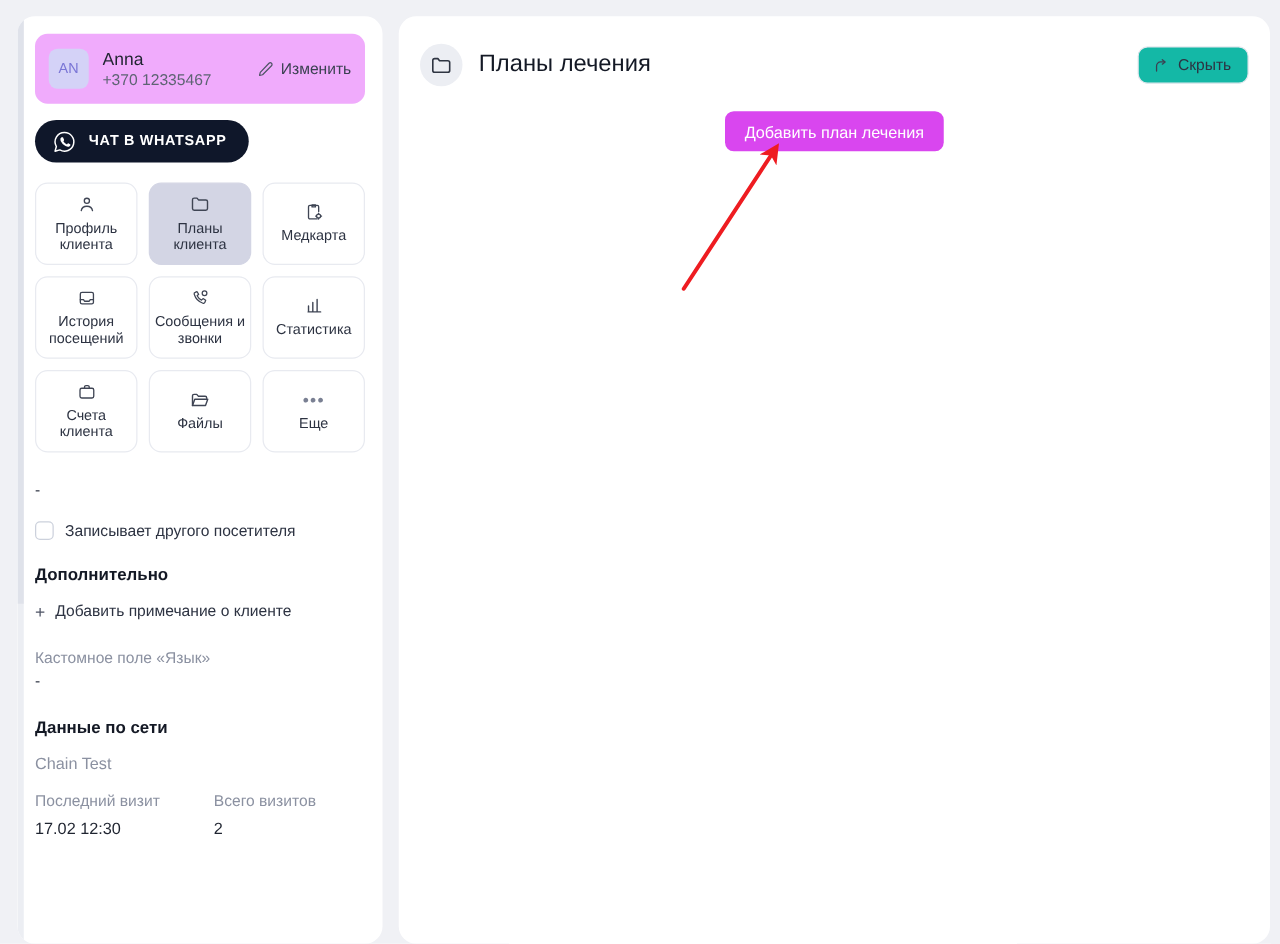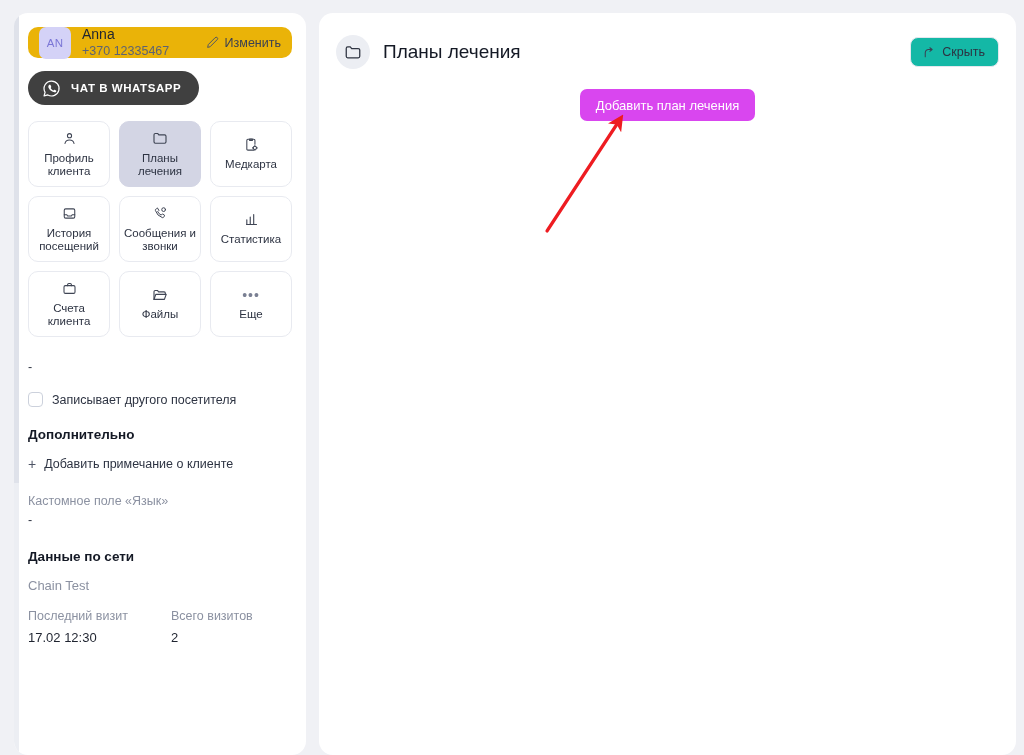--- a/index.html
+++ b/index.html
@@ -32,24 +32,24 @@
     flex: 0 0 292px;
     background: #ffffff;
     border-radius: 14px;
     padding: 14px 14px 0 14px;
     overflow: hidden;
   }
 
   .client-card {
     display: flex;
     align-items: center;
-    background: #eab308;
+    background: #f0abfc;
     border-radius: 10px;
     padding: 9px 11px;
-    height: 31px;
+    height: 56px;
   }
   .avatar {
     width: 32px; height: 32px;
     flex: 0 0 32px;
     border-radius: 7px;
     background: #d4d2f7;
     color: #7b76d6;
     font-size: 11.5px;
     letter-spacing: .3px;
     display: flex; align-items: center; justify-content: center;
@@ -69,21 +69,21 @@
     font-size: 12.5px; color: #3b4152; white-space: nowrap;
     cursor: pointer;
   }
   .edit-link svg { display: block; }
 
   .wa-button {
     margin-top: 13px;
     display: inline-flex;
     align-items: center;
     gap: 10px;
-    background: #404040;
+    background: #0f172a;
     border: none;
     border-radius: 20px;
     height: 34px;
     padding: 0 18px 0 14px;
     color: #fff;
     font-size: 11.5px;
     font-weight: 700;
     letter-spacing: .55px;
     font-family: "Liberation Sans", sans-serif;
     cursor: pointer;
@@ -326,21 +326,21 @@
 клиента</span>
       </div>
 
       <div class="tile selected">
         <span class="tile-icon">
           <svg width="16" height="16" viewBox="0 0 24 24" fill="none" stroke="currentColor" stroke-width="1.7" stroke-linecap="round" stroke-linejoin="round">
             <path d="M3 7.2a2 2 0 0 1 2-2h3.4l1.8 2.2H19a2 2 0 0 1 2 2v8.4a2 2 0 0 1-2 2H5a2 2 0 0 1-2-2Z"></path>
           </svg>
         </span>
         <span class="tile-label">Планы
-лечения</span>
+клиента</span>
       </div>
 
       <div class="tile">
         <span class="tile-icon">
           <svg width="15" height="15" viewBox="0 0 24 24" fill="none" stroke="currentColor" stroke-width="1.7" stroke-linecap="round" stroke-linejoin="round">
             <path d="M15.5 21H6.3A1.8 1.8 0 0 1 4.5 19.2V5.4a1.8 1.8 0 0 1 1.8-1.8h9.4a1.8 1.8 0 0 1 1.8 1.8v6"></path>
             <path d="M9 3.2h4.4v2.4H9Z"></path>
             <circle cx="17.4" cy="17.4" r="2.6"></circle>
             <path d="M17.4 13.6v1M17.4 20.2v1M21.2 17.4h-1M14.6 17.4h-1"></path>
           </svg>

